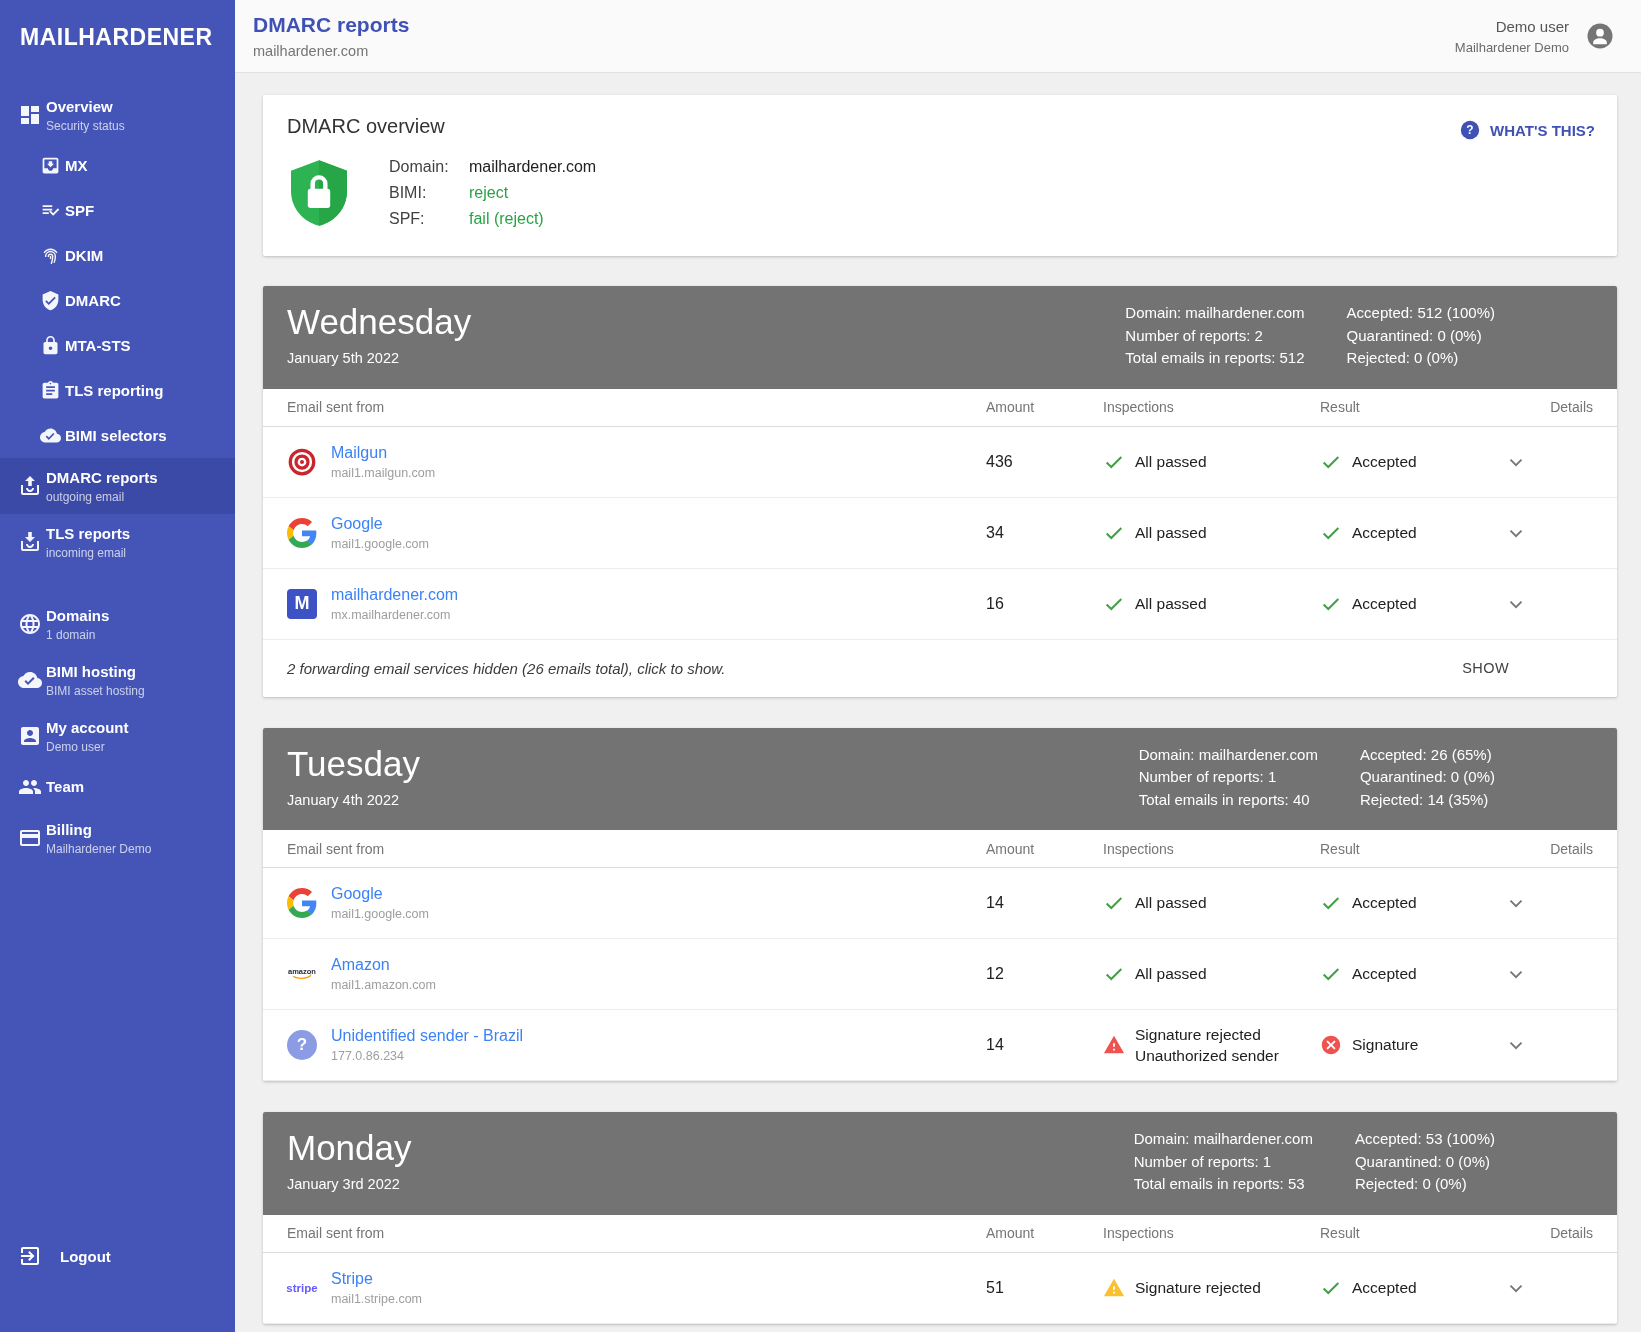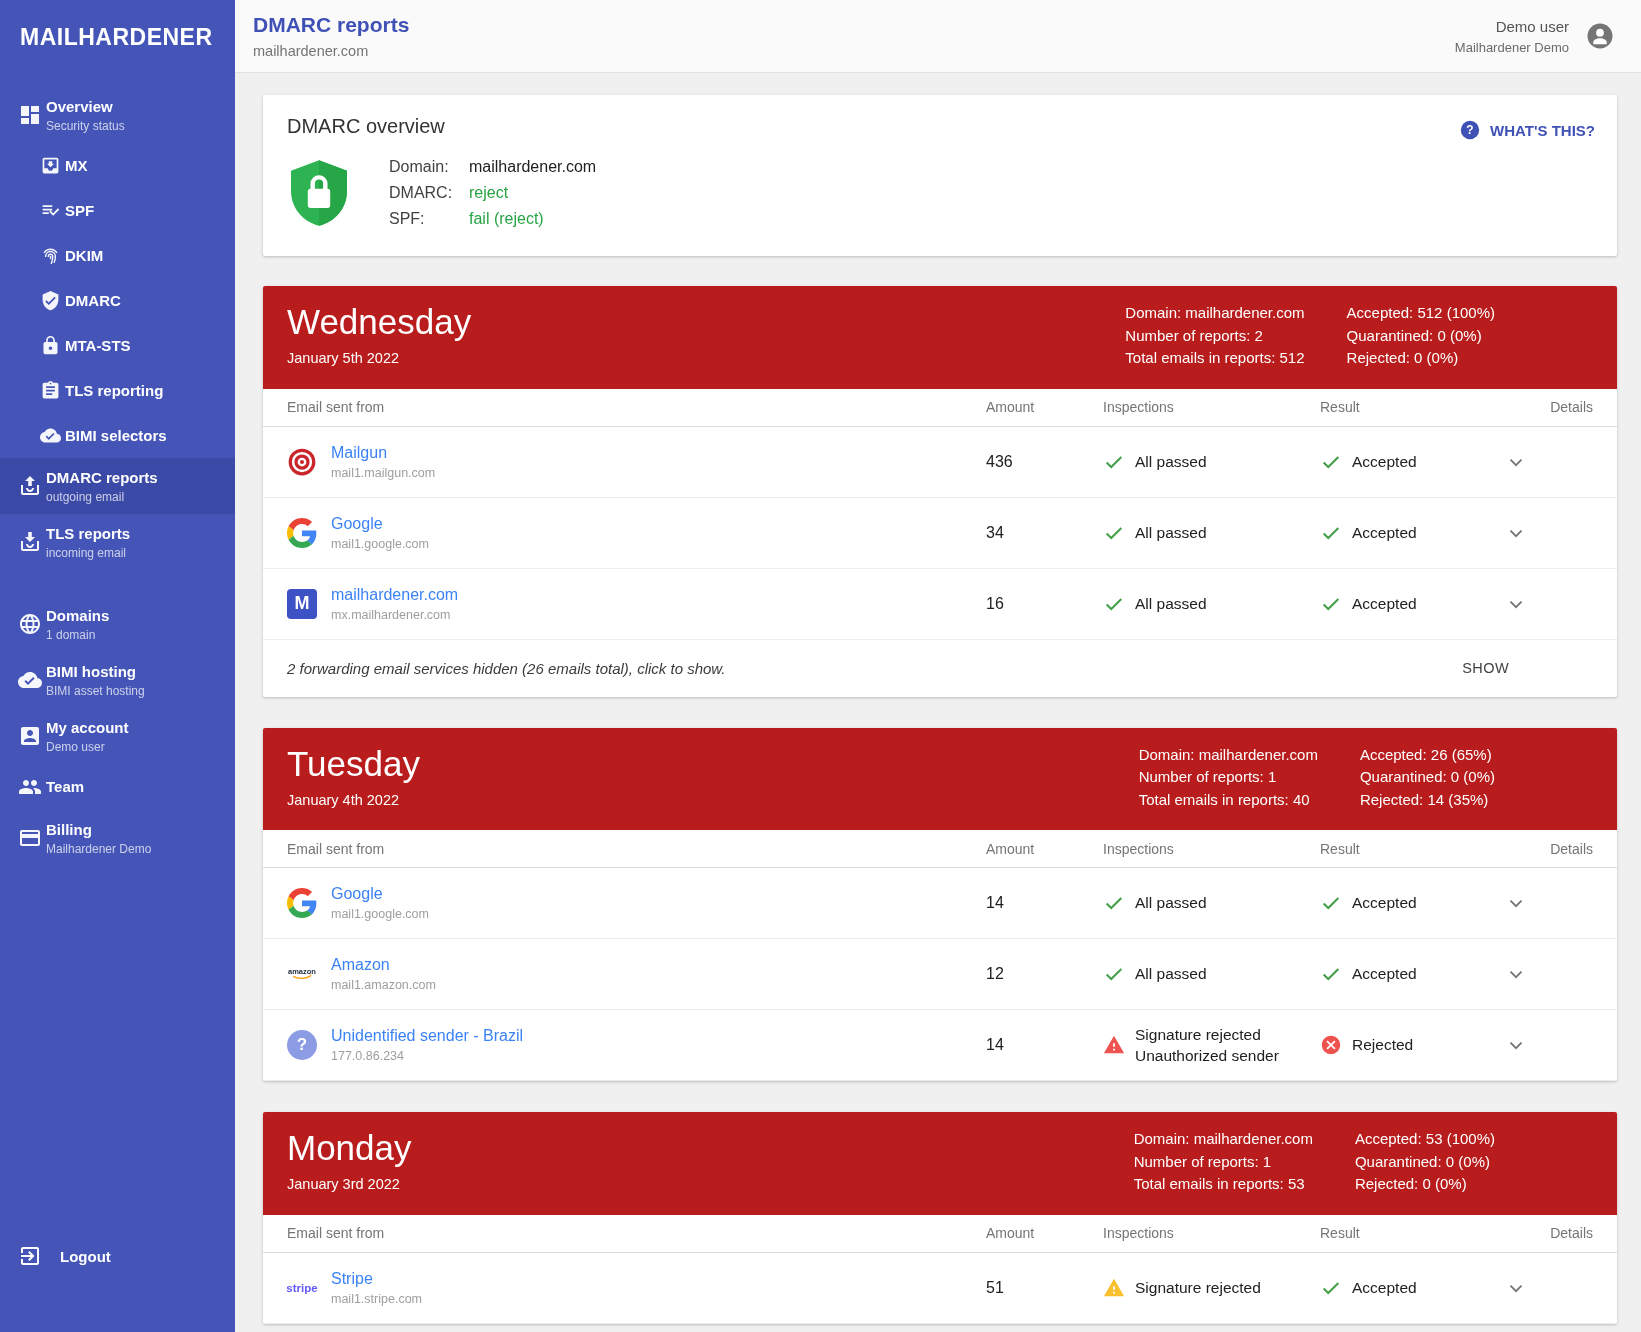--- a/index.html
+++ b/index.html
@@ -44,21 +44,21 @@
   .shield { width:56px; height:70px; margin-left:4px; flex:none; }
   .ov-row { display:flex; font-size:16px; line-height:26px; }
   .ov-label { width:80px; color:#424242; }
   .ov-value { color:#212121; }
   .ov-value.ok { color:#27a344; }
   .whats-this { position:absolute; top:24px; right:22px; display:flex; align-items:center; gap:9px; color:#3f51b5; font-weight:bold; font-size:15px; cursor:pointer; }
   .whats-this svg { width:22px; height:22px; }
 
   
   .day-card { margin-bottom:31px; overflow:hidden; }
-  .day-head { background:#b91c1c; color:#fff; display:flex; padding:16px 24px 19px; }
+  .day-head { background:#737373; color:#fff; display:flex; padding:16px 24px 19px; }
   .day-title { font-size:35px; font-weight:400; }
   .day-date { font-size:14.5px; margin-top:8px; }
   .day-stats { margin-left:auto; display:flex; gap:42px; padding-right:98px; align-self:center; }
   .stat-col { font-size:15px; line-height:22.5px; }
 
   .thead { display:flex; align-items:center; height:38px; padding:0 24px; color:#757575; font-size:14px; border-bottom:1px solid #dcdcdc; }
   .trow { display:flex; align-items:center; height:71px; padding:0 24px; border-bottom:1px solid #ececec; }
   .c-from { flex:1; display:flex; align-items:center; gap:14px; min-width:0; }
   .c-amount { width:117px; font-size:16px; color:#212121; }
   .thead .c-amount, .thead .c-insp, .thead .c-result { font-size:14px; color:#757575; }
@@ -307,21 +307,21 @@
             <path d="M12 0l12 4.5V13c0 7.5-5.1 13.3-12 15V0z" fill="#26a647"></path>
             <path d="M9.3 12.5V10a2.7 2.7 0 0 1 5.4 0v2.5" stroke="#fff" stroke-width="1.9" fill="none"></path>
             <rect x="7.2" y="12.2" width="9.6" height="8.2" rx="1.2" fill="#fff"></rect>
           </svg>
           <div class="ov-fields">
             <div class="ov-row">
                 <span class="ov-label">Domain:</span>
                 <span class="ov-value">mailhardener.com</span>
               </div>
             <div class="ov-row">
-                <span class="ov-label">DMARC:</span>
+                <span class="ov-label">BIMI:</span>
                 <span class="ov-value ok">reject</span>
               </div>
             <div class="ov-row">
                 <span class="ov-label">SPF:</span>
                 <span class="ov-value ok">fail (reject)</span>
               </div>
           </div>
         </div>
       </section>
 
@@ -592,21 +592,21 @@
                 <div>Signature rejected</div>
                 <div>Unauthorized sender</div>
               </div>
             </div>
           <div class="c-result statcell">
               <span class="sic">
                 <svg viewBox="0 0 24 24" fill="#ef5350">
                   <path d="M12 2C6.47 2 2 6.47 2 12s4.47 10 10 10 10-4.47 10-10S17.53 2 12 2zm5 13.59L15.59 17 12 13.41 8.41 17 7 15.59 10.59 12 7 8.41 8.41 7 12 10.59 15.59 7 17 8.41 13.41 12 17 15.59z"></path>
                 </svg>
               </span>
-              <span>Rejected</span>
+              <span>Signature</span>
             </div>
           <div class="c-details">
               <span class="chev"><svg viewBox="0 0 24 24" fill="none" stroke="#757575" stroke-width="2">
                   <path d="M6 9.5l6 6 6-6"></path>
                 </svg></span>
             </div>
         </div>
       </section>
 
       <section class="card day-card">

